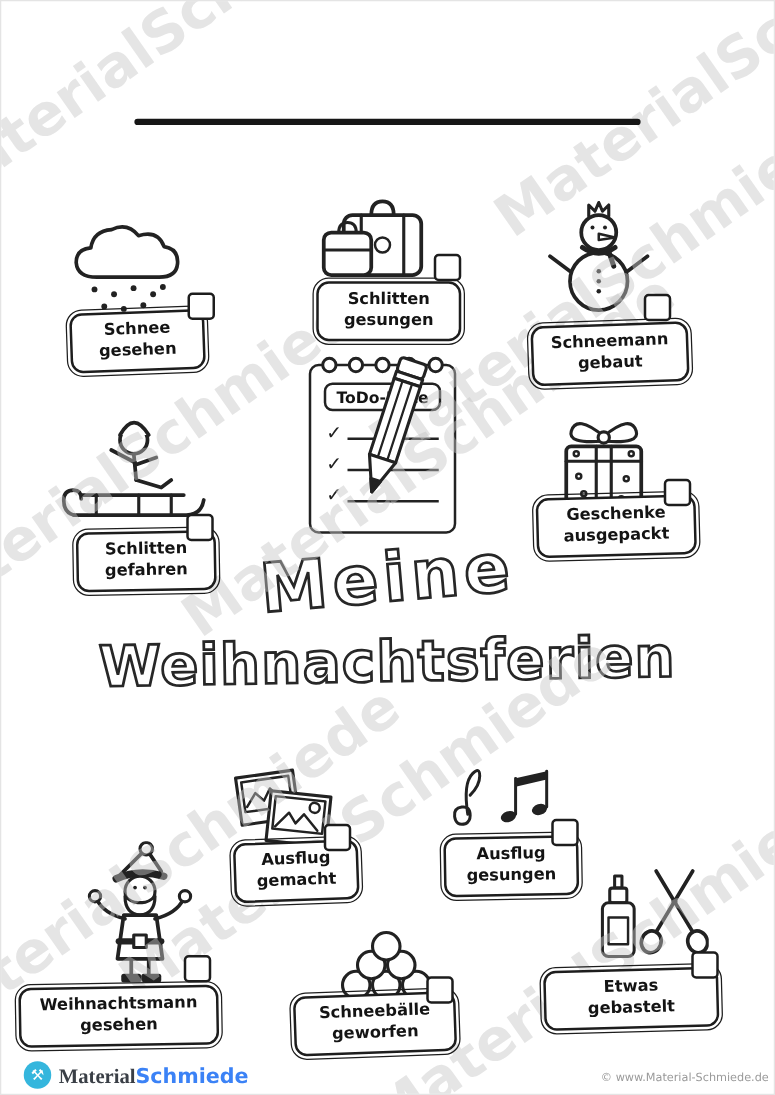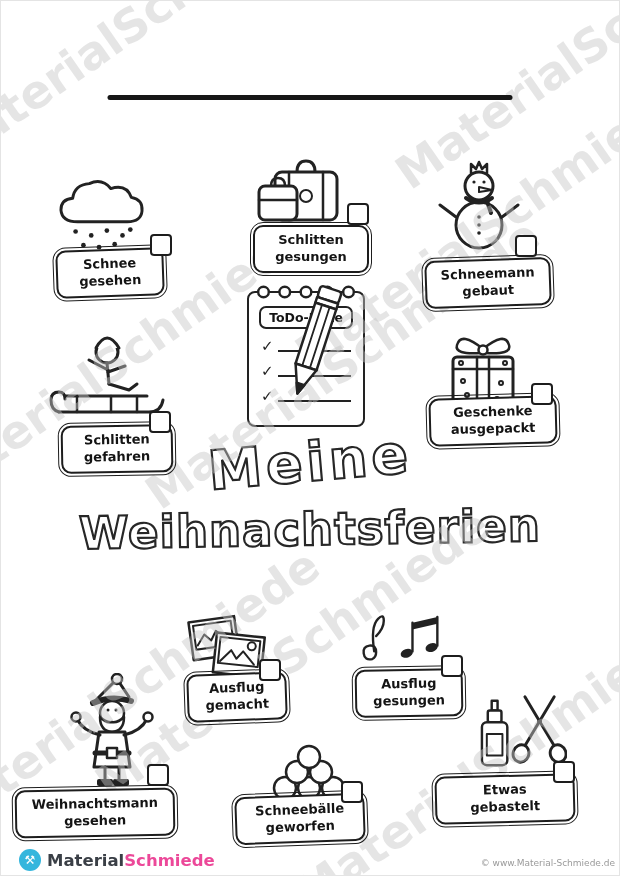--- a/index.html
+++ b/index.html
@@ -41,21 +41,21 @@
   .todo-row{display:flex;align-items:flex-end;margin:9px 12px 0 12px;}
   .todo-row .check{font-size:15px;font-weight:700;color:#222;margin-right:4px;line-height:1;}
   .todo-row .line{flex:1;border-bottom:2.5px solid #222;height:12px;margin-bottom:2px;}
   .pencil{position:absolute;left:314px;top:286px;width:34px;height:120px;z-index:2;
           transform:rotate(18deg);transform-origin:top center;}
   
   .footer-logo{position:absolute;left:18px;top:848px;width:22px;height:22px;border-radius:50%;
                background:#35b6dd;color:#fff;display:flex;align-items:center;justify-content:center;
                font-size:12px;z-index:5;}
   .brand{position:absolute;left:46px;top:850px;font-size:16.5px;font-weight:800;z-index:5;}
-  .brand .p1{color:#3a3f46;} .brand .p2{color:#ec4899;}
+  .brand .p1{color:#3a3f46;font-family:Liberation Serif, serif;} .brand .p2{color:#3b82f6;}
   .copyright{position:absolute;right:4px;top:857px;font-size:9px;color:#9a9a9a;z-index:5;}
 </style>
 </head>
 <body>
 
 <div class="page">
 
   <span class="wm" style="left:-60px;top:130px">MaterialSchmiede</span>
   <span class="wm" style="left:400px;top:150px">MaterialSchmiede</span>
   <span class="wm" style="left:300px;top:330px">MaterialSchmiede</span>

